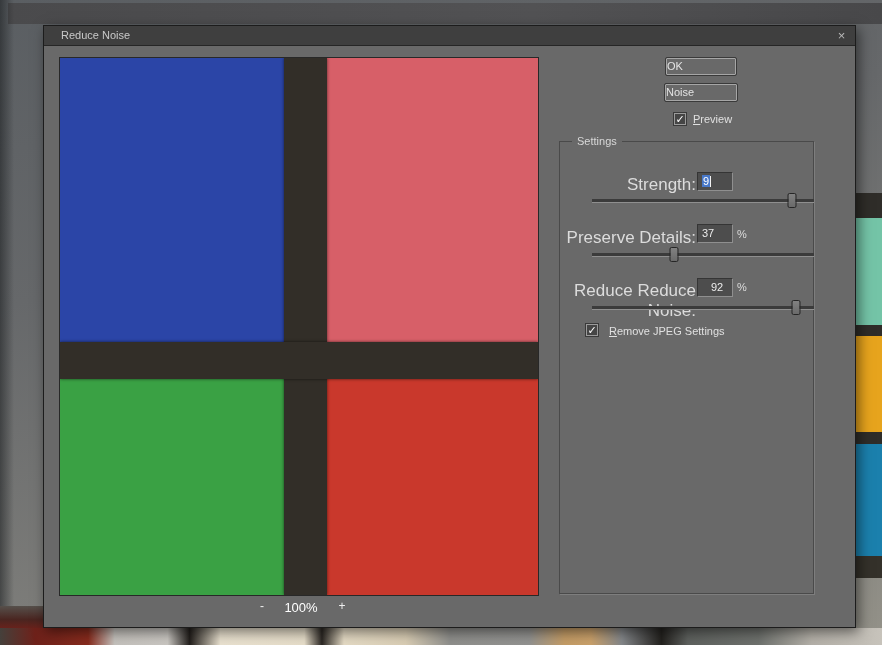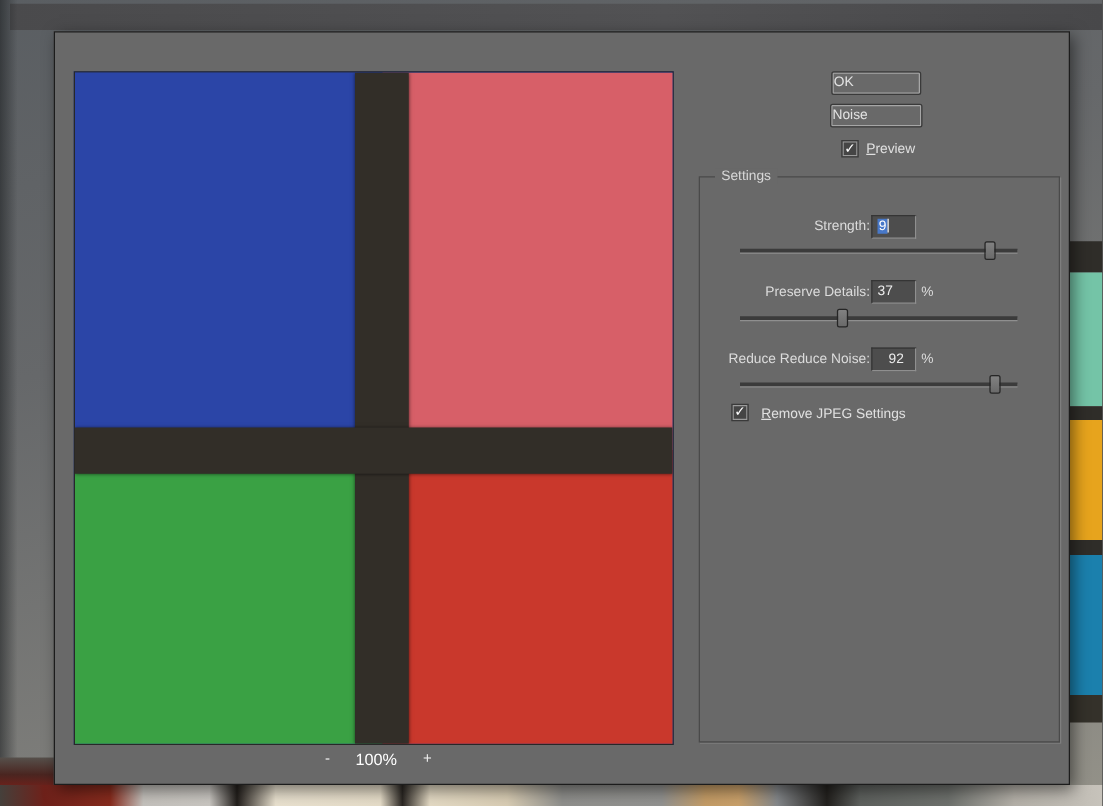--- a/index.html
+++ b/index.html
@@ -71,25 +71,25 @@
   
   .cb { position:absolute; width:12px; height:12px; background:#454545;
         border:1px solid #9b9b9b; outline:1px solid #3a3a3a; cursor:pointer;
         color:#fff; font-size:11px; line-height:11px; text-align:center; }
   .cb-label { position:absolute; font-size:11px; color:#e0e0e0; cursor:pointer; }
   .cb-label u { text-decoration:underline; }
   .cb-preview { left:630px; top:87px; }
   .lbl-preview { left:649px; top:87px; }
 
   
-  .group { position:absolute; left:515px; top:115px; width:289px; height:453px;
+  .group { position:absolute; left:515px; top:115px; width:255px; height:453px;
            border:1px solid #4a4a4a; box-shadow:1px 1px 0 rgba(255,255,255,.14); }
   .legend { position:absolute; left:12px; top:-7px; background:#696969; padding:0 5px;
             font-size:11px; color:#d8d8d8; }
-  .fl { position:absolute; left:0; width:136px; text-align:right; font-size:11px; color:#dcdcdc; }
+  .fl { position:absolute; left:0; width:136px; text-align:right; font-size:17px; color:#dcdcdc; }
   .field { position:absolute; left:137px; width:36px; height:19px; background:#4d4d4d;
            border:1px solid; border-color:#353535 #8f8f8f #8f8f8f #353535;
            font-size:11px; color:#ececec; line-height:17px; padding-left:4px; cursor:text; }
   .unit { position:absolute; left:177px; font-size:11px; color:#dcdcdc; }
   .sel { background:#4878c8; color:#fff; padding:0 1px; }
   .caret { display:inline-block; width:1px; height:11px; background:#f2f2f2;
            vertical-align:-2px; }
   .slider { position:absolute; left:32px; width:222px; height:3px; background:#3b3b3b;
             box-shadow:0 1px 0 #8f8f8f; cursor:pointer; }
   .thumb { position:absolute; top:-6px; width:9px; height:15px;
@@ -113,20 +113,24 @@
   <div class="bg-el bg-patch p-dark2"></div>
   <div class="bg-el bg-patch p-orange" style="background: rgb(231, 164, 29);"></div>
   <div class="bg-el bg-patch p-dark3"></div>
   <div class="bg-el bg-patch p-blue" style="background: rgb(27, 128, 173);"></div>
   <div class="bg-el bg-patch p-dark4"></div>
   <div class="bg-el bg-red-obj"></div>
   <div class="bg-el bg-bottom-strip"></div>
 
   <div class="dialog">
 
+    <div class="titlebar">
+      <span>Reduce Noise</span>
+      <span class="close-btn">×</span>
+    </div>
 
     <div class="preview-panel">
       <div class="quad q-tl" style="background: rgb(43, 69, 167);"></div>
       <div class="quad q-tr" style="background: rgb(215, 95, 104);"></div>
       <div class="quad q-bl" style="background: rgb(58, 161, 68);"></div>
       <div class="quad q-br" style="background: rgb(201, 56, 44);"></div>
       <div class="band-v" style="background: rgb(50, 46, 40);"></div>
       <div class="band-h" style="background: rgb(50, 46, 40);"></div>
     </div>
 

